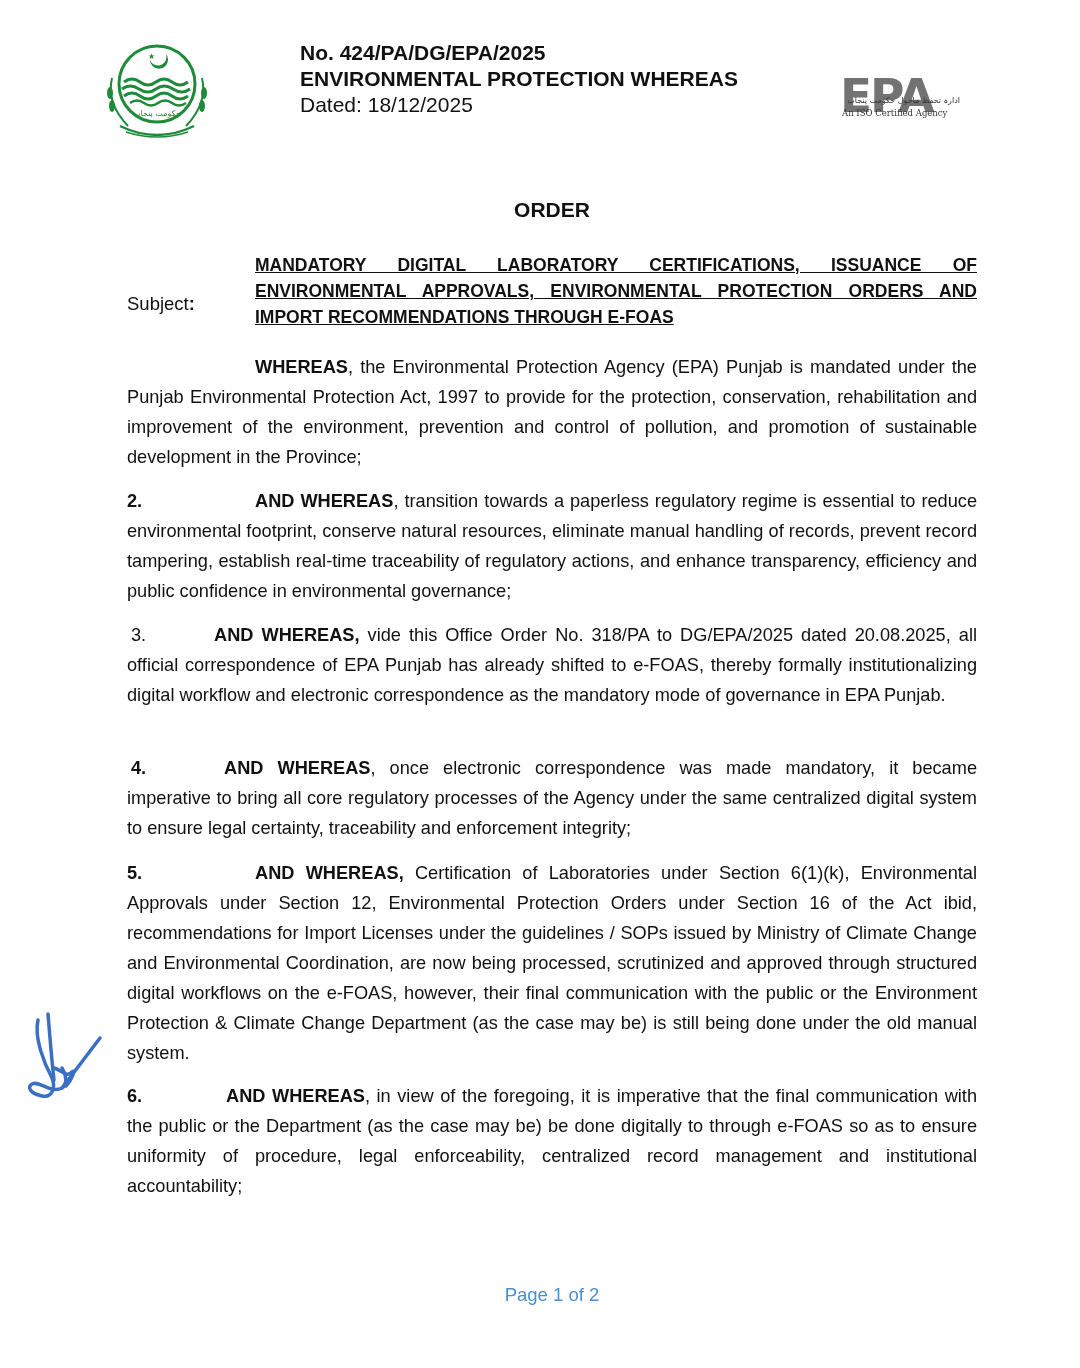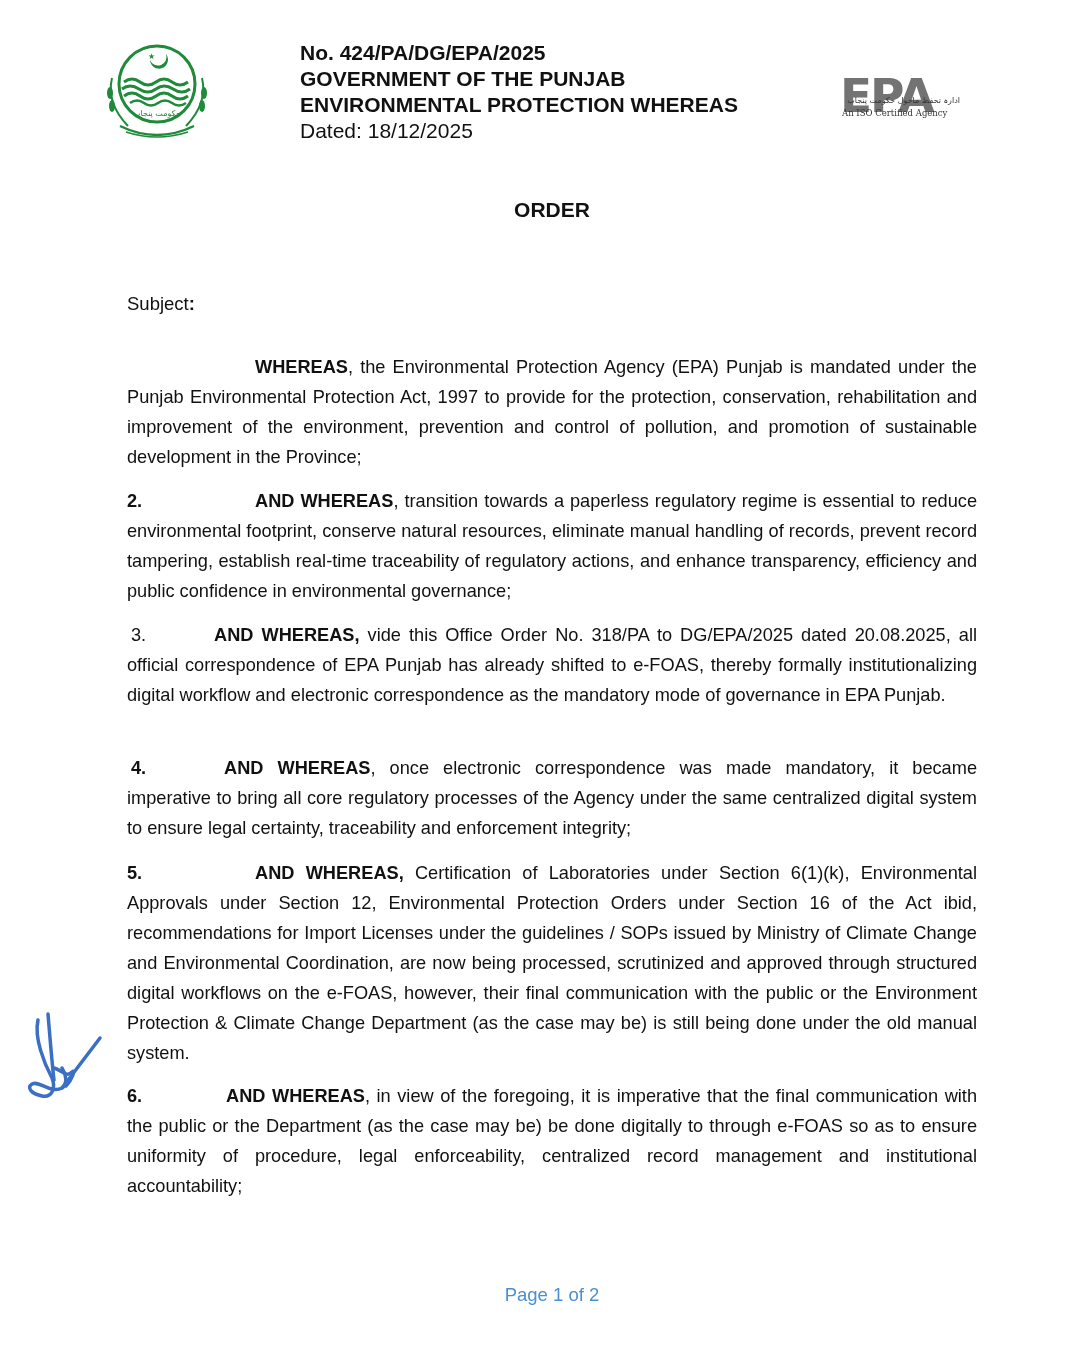--- a/index.html
+++ b/index.html
@@ -57,28 +57,28 @@
   </svg>
 
   <div class="logo-epa">
     <div class="epa-word">EPA</div>
     <div class="epa-urdu">ادارہ تحفظ ماحول حکومت پنجاب</div>
     <div class="epa-iso">An ISO Certified Agency</div>
   </div>
 
   <div class="header">
     <div class="line bold">No. 424/PA/DG/EPA/2025</div>
-    <div class="line bold">GOVERNMENT OF THE PUNJAB</div>
     <div class="line bold">ENVIRONMENTAL PROTECTION WHEREAS</div>
     <div class="line">Dated:  18/12/2025</div>
   </div>
 
   <div class="order-title">ORDER</div>
 
   <div class="subject-label body-text"><span>Subject</span><b>:</b></div>
+  <div class="subject-text body-text">MANDATORY DIGITAL LABORATORY CERTIFICATIONS, ISSUANCE OF ENVIRONMENTAL APPROVALS, ENVIRONMENTAL PROTECTION ORDERS AND IMPORT RECOMMENDATIONS THROUGH E-FOAS</div>
 
   <div class="para body-text" style="top:352px; text-indent:128px;"><span class="lead">WHEREAS</span><span>, the Environmental Protection Agency (EPA) Punjab is mandated under the Punjab Environmental Protection Act, 1997 to provide for the protection, conservation, rehabilitation and improvement of the environment, prevention and control of pollution, and promotion of sustainable development in the Province;</span></div>
 
   <div class="para body-text" style="top:486px;"><span class="num" style="width:128px;">2.</span><span class="lead">AND WHEREAS</span><span>, transition towards a paperless regulatory regime is essential to reduce environmental footprint, conserve natural resources, eliminate manual handling of records, prevent record tampering, establish real-time traceability of regulatory actions, and enhance transparency, efficiency and public confidence in environmental governance;</span></div>
 
   <div class="para body-text" style="top:620px;"><span class="num" style="width:83px; font-weight:normal; padding-left:4px;">3.</span><span class="lead">AND WHEREAS,</span><span> vide this Office Order No. 318/PA to DG/EPA/2025 dated 20.08.2025, all official correspondence of EPA Punjab has already shifted to e-FOAS, thereby formally institutionalizing digital workflow and electronic correspondence as the mandatory mode of governance in EPA Punjab.</span></div>
 
   <div class="para body-text" style="top:753px;"><span class="num" style="width:93px; padding-left:4px;">4.</span><span class="lead">AND WHEREAS</span><span>, once electronic correspondence was made mandatory, it became imperative to bring all core regulatory processes of the Agency under the same centralized digital system to ensure legal certainty, traceability and enforcement integrity;</span></div>
 
   <div class="para body-text" style="top:858px;"><span class="num" style="width:128px;">5.</span><span class="lead">AND WHEREAS,</span><span> Certification of Laboratories under Section 6(1)(k), Environmental Approvals under Section 12, Environmental Protection Orders under Section 16 of the Act ibid, recommendations for Import Licenses under the guidelines / SOPs issued by Ministry of Climate Change and Environmental Coordination, are now being processed, scrutinized and approved through structured digital workflows on the e-FOAS, however, their final communication with the public or the Environment Protection &amp; Climate Change Department (as the case may be) is still being done under the old manual system.</span></div>

